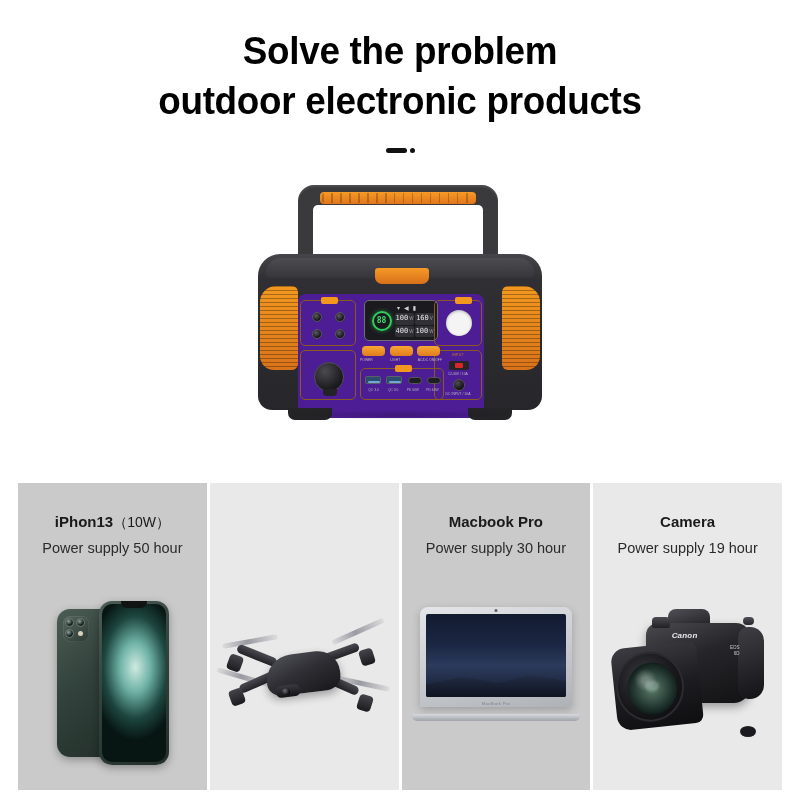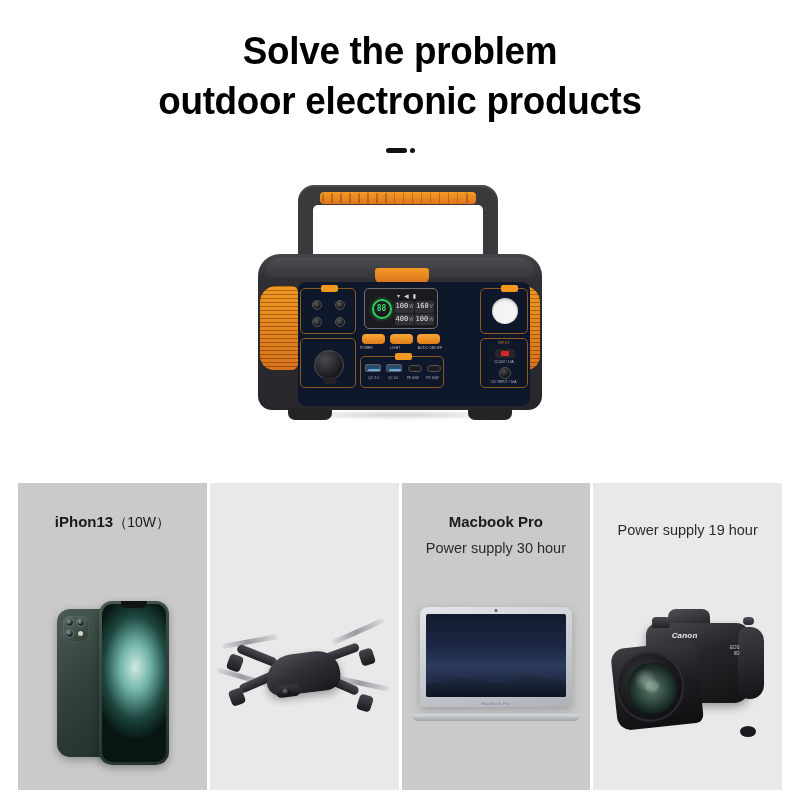--- a/index.html
+++ b/index.html
@@ -123,23 +123,23 @@
     background: linear-gradient(180deg,#f2981f 0%,#d9731a 100%);
     background-image:
       repeating-linear-gradient(180deg, rgba(0,0,0,.30) 0 1px, rgba(0,0,0,0) 1px 4px),
       linear-gradient(180deg,#f2981f 0%,#d9731a 100%);
   }
   .vent.left  { left: 2px;  border-radius: 16px 6px 6px 14px; }
   .vent.right { right: 2px; border-radius: 6px 16px 14px 6px; }
 
   .face {
     position: absolute;
-    left: 40px; top: 100px;
-    width: 232px; height: 124px;
-    background: #0f172a;
+    left: 40px; top: 112px;
+    width: 186px; height: 124px;
+    background: #4c1d95;
     border-radius: 8px;
   }
 
   
   .cluster {
     position: absolute;
     border: 1px solid #8a5a22;
     border-radius: 5px;
   }
   .cluster.dc-grid { left: 2px; top: 6px; width: 56px; height: 46px; }
@@ -792,20 +792,21 @@
   </div>
   <div class="device-shadow"></div>
 </div>
 
 <div class="cards">
 
   <div class="card shade-a">
     <div class="card-title">
       <span>iPhon13</span><span class="suffix">（10W）</span>
     </div>
+    <div class="card-sub">Power supply 50 hour</div>
     <div class="card-art">
       <div class="iphone-wrap">
         <div class="iph back">
           <span class="cam-island">
             <span class="lens a"></span>
             <span class="lens b"></span>
             <span class="lens c"></span>
             <span class="flash"></span>
           </span>
         </div>
@@ -853,20 +854,23 @@
           </div>
           <span class="mb-chin">MacBook Pro</span>
         </div>
         <span class="mb-notchbar"></span>
         <span class="mb-base"></span>
       </div>
     </div>
   </div>
 
   <div class="card shade-b">
+    <div class="card-title">
+      <span>Camera</span>
+    </div>
     <div class="card-sub">Power supply 19 hour</div>
     <div class="card-art">
       <div class="camera">
         <span class="cam-prism"></span>
         <span class="cam-body"></span>
         <span class="cam-grip"></span>
         <span class="cam-dial"></span>
         <span class="cam-shutter"></span>
         <span class="cam-oval"></span>
         <span class="cam-brand">Canon</span>

